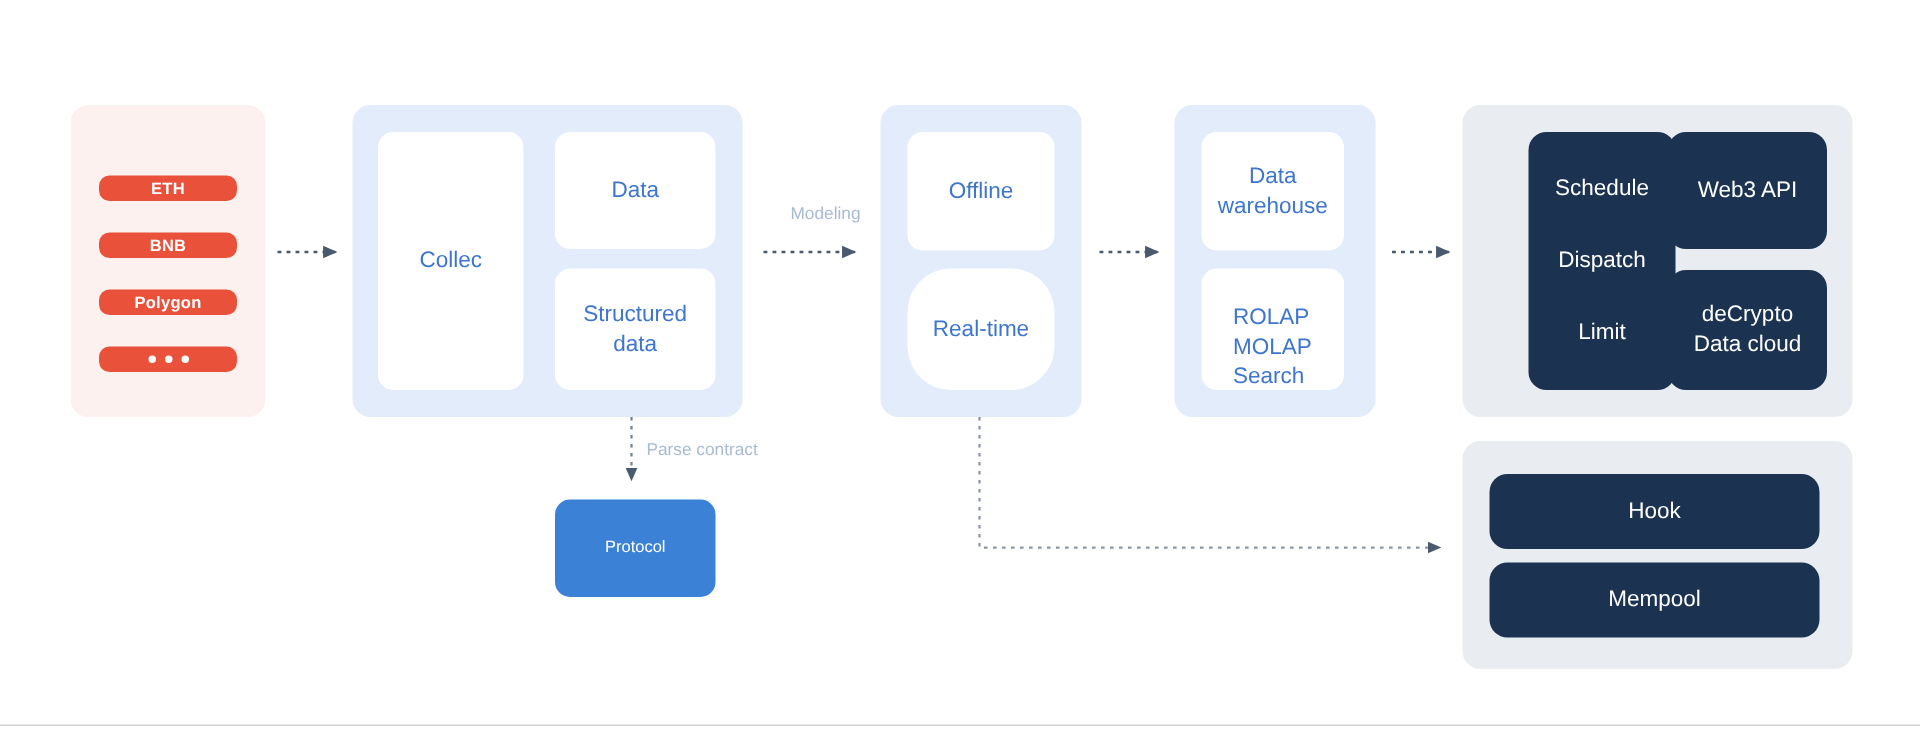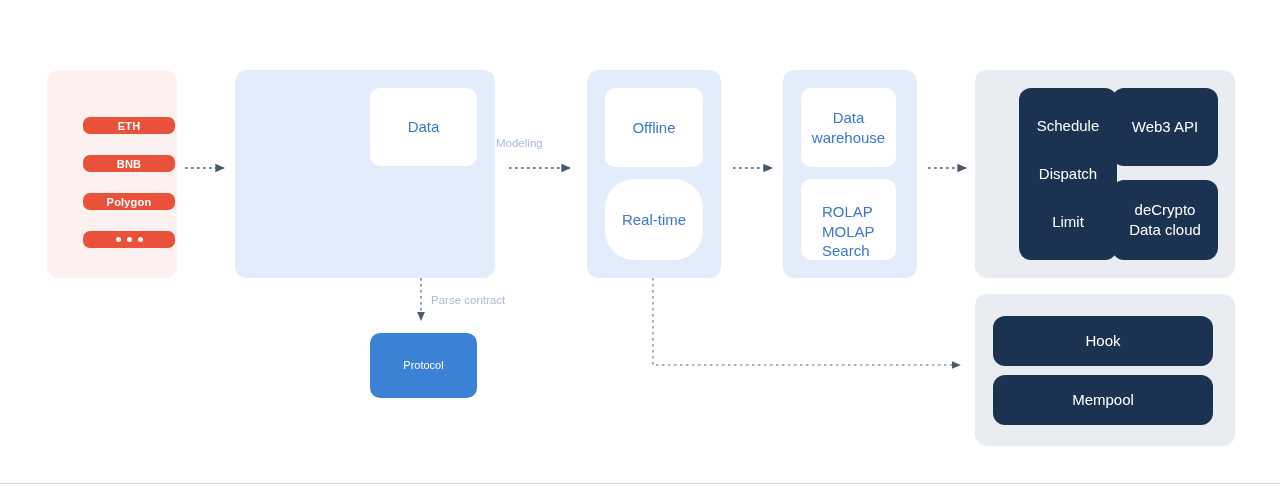--- a/index.html
+++ b/index.html
@@ -96,21 +96,20 @@
     height: 17px;
     border-radius: 7px;
     background: #E9513A;
     color: #FFFFFF;
     font-size: 11px;
     font-weight: bold;
     display: flex;
     align-items: center;
     justify-content: center;
     letter-spacing: 0.2px;
-    margin-left: 17px;
   }
   .dots {
     display: flex;
     gap: 6px;
     align-items: center;
   }
   .dots i {
     display: block;
     width: 5px;
     height: 5px;
@@ -186,27 +185,36 @@
   <div class="pill" style="left:66px; top:231px; width:92px;">
     <span class="dots">
         <i></i>
         <i></i>
         <i></i>
       </span>
   </div>
 
   <div class="panel panel-blue" style="left:235px; top:70px; width:260px; height:208px;"></div>
 
+  <div class="card card-white" style="left:252px; top:88px; width:97px; height:172px;">
+    <span>Collec</span>
+  </div>
 
   <div class="card card-white" style="left:370px; top:88px; width:107px; height:78px;">
     <span>Data</span>
   </div>
 
-
-  <div class="conn-label" style="left:496px; top:137px;">Modeling</div>
+  <div class="card card-white" style="left:370px; top:179px; width:107px; height:81px;">
+    <span class="stack">
+      <span>Structured</span>
+      <span>data</span>
+    </span>
+  </div>
+
+  <div class="conn-label" style="left:527px; top:137px;">Modeling</div>
 
   <div class="panel panel-blue" style="left:587px; top:70px; width:134px; height:208px;"></div>
 
   <div class="card card-white" style="left:605px; top:88px; width:98px; height:79px;">
     <span>Offline</span>
   </div>
 
   <div class="card card-white" style="left:605px; top:179px; width:98px; height:81px;border-radius:29px;">
     <span>Real-time</span>
   </div>

